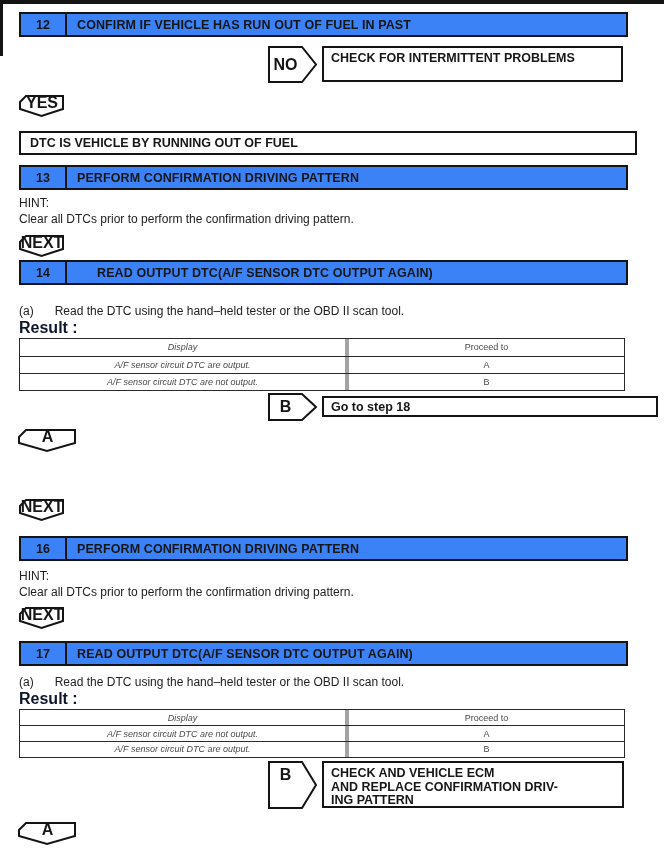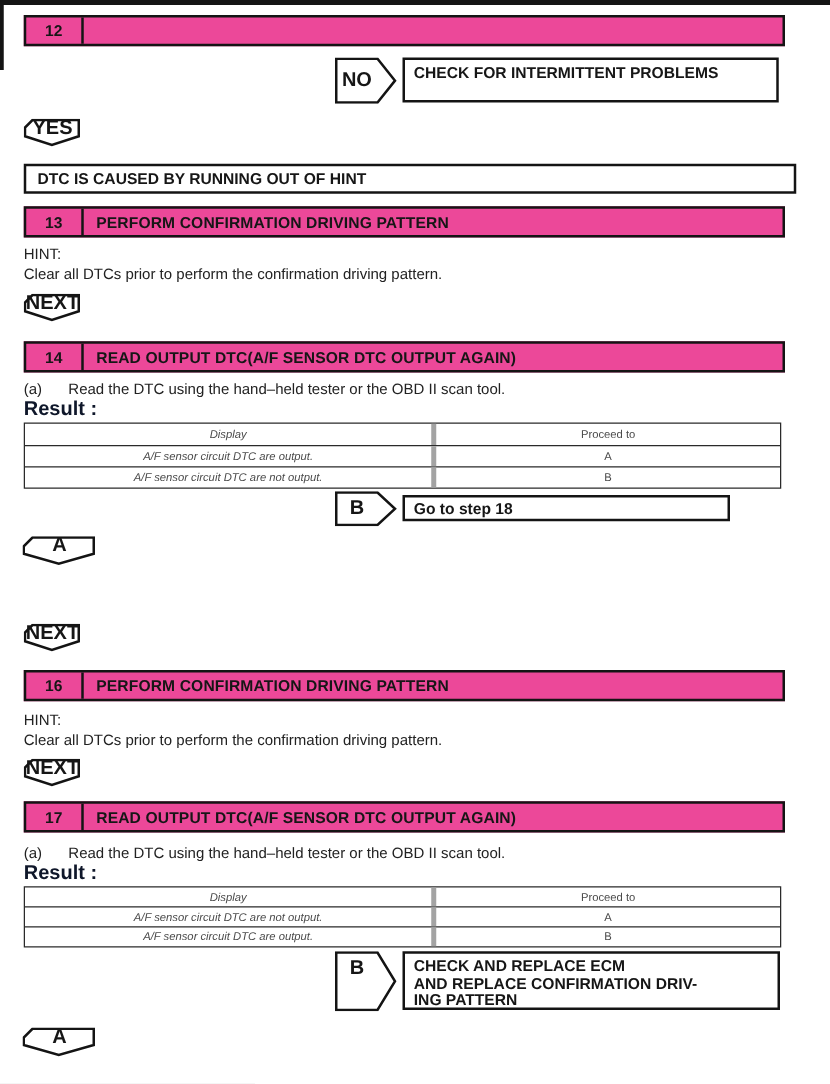--- a/index.html
+++ b/index.html
@@ -5,21 +5,21 @@
   html,body{margin:0;padding:0;background:#e8e8e8;}
   .page{
     position:relative;width:664px;height:867px;background:#ffffff;
     font-family:"Liberation Sans",sans-serif;color:#161616;overflow:hidden;
     margin:0 auto;
   }
   .abs{position:absolute;}
   .bar{background:#141414;}
   
   .stepbox{
-    left:19px;width:605px;height:21px;border:2px solid #141414;background:#ec4899;
+    left:19px;width:605px;height:21px;border:2px solid #141414;background:#3b82f6;
     display:flex;align-items:stretch;
   }
   .stepbox .num{
     width:44px;border-right:2px solid #141414;display:flex;align-items:center;justify-content:center;
     font-weight:bold;font-size:12.5px;
   }
   .stepbox .title{
     flex:1;display:flex;align-items:center;padding-left:10px;
     font-weight:bold;font-size:12.5px;letter-spacing:.1px;white-space:nowrap;
   }
@@ -60,55 +60,56 @@
 </head>
 <body>
 
 <div class="page">
 
   <div class="abs bar" style="left:0;top:0;width:664px;height:4px;"></div>
   <div class="abs bar" style="left:0;top:0;width:3px;height:56px;"></div>
 
   <div class="abs stepbox" style="top:12px;">
     <div class="num">12</div>
+    <div class="title">CONFIRM IF VEHICLE HAS RUN OUT OF FUEL IN PAST</div>
   </div>
 
   <div class="shape" style="left:268px;top:46px;">
     <svg width="50" height="37" viewBox="0 0 50 37">
       <polygon points="1,1 34,1 48,18.5 34,36 1,36" fill="#ffffff" stroke="#141414" stroke-width="2"></polygon>
     </svg>
     <div class="lbl" style="left:0;width:35px;height:37px;">NO</div>
   </div>
   <div class="abs ansbox" style="left:322px;top:46px;width:301px;height:36px;">CHECK FOR INTERMITTENT PROBLEMS</div>
 
   <div class="shape" style="left:19px;top:95px;">
     <svg width="46" height="23" viewBox="0 0 46 23">
       <polygon points="7,1 44,1 44,14 22.5,21 1,14 1,7" fill="#ffffff" stroke="#141414" stroke-width="2"></polygon>
     </svg>
     <div class="lbl" style="left:0;width:46px;height:15px;">YES</div>
   </div>
 
-  <div class="abs stmtbox" style="top:131px;">DTC IS CAUSED BY RUNNING OUT OF HINT</div>
+  <div class="abs stmtbox" style="top:131px;">DTC IS VEHICLE BY RUNNING OUT OF FUEL</div>
 
   <div class="abs stepbox" style="top:165px;justify-content:flex-end;">
     <div class="num">13</div>
     <div class="title">PERFORM CONFIRMATION DRIVING PATTERN</div>
   </div>
 
   <div class="abs bodyline" style="left:19px;top:196px;">HINT:</div>
   <div class="abs bodyline" style="left:19px;top:212px;">Clear all DTCs prior to perform the confirmation driving pattern.</div>
 
   <div class="shape" style="left:19px;top:235px;">
     <svg width="46" height="23" viewBox="0 0 46 23">
       <polygon points="7,1 44,1 44,14 22.5,21 1,14 1,7" fill="#ffffff" stroke="#141414" stroke-width="2"></polygon>
     </svg>
     <div class="lbl" style="left:0;width:46px;height:15px;">NEXT</div>
   </div>
 
-  <div class="abs stepbox" style="top:273px;">
+  <div class="abs stepbox" style="top:260px;gap:20px;">
     <div class="num">14</div>
     <div class="title">READ OUTPUT DTC(A/F SENSOR DTC OUTPUT AGAIN)</div>
   </div>
 
   <div class="abs bodyline" style="left:19px;top:304px;">
     <span>(a)</span><span style="display:inline-block;width:21px;"></span><span>Read the DTC using the hand–held tester or the OBD II scan tool.</span>
   </div>
   <div class="abs boldline" style="left:19px;top:319px;">Result :</div>
 
   <div class="abs tbl t1" style="top:338px;">
@@ -125,21 +126,21 @@
       <div class="c2">B</div>
     </div>
   </div>
 
   <div class="shape" style="left:268px;top:393px;">
     <svg width="50" height="28" viewBox="0 0 50 28">
       <polygon points="1,1 34,1 48,14 34,27 1,27" fill="#ffffff" stroke="#141414" stroke-width="2"></polygon>
     </svg>
     <div class="lbl" style="left:0;width:35px;height:28px;">B</div>
   </div>
-  <div class="abs ansbox" style="left:322px;top:396px;width:262px;height:21px;padding-top:2px;">Go to step 18</div>
+  <div class="abs ansbox" style="left:322px;top:396px;width:336px;height:21px;padding-top:2px;">Go to step 18</div>
 
   <div class="shape" style="left:18px;top:429px;">
     <svg width="59" height="24" viewBox="0 0 59 24">
       <polygon points="8,1 57,1 57,14 29,22 1,14 1,8" fill="#ffffff" stroke="#141414" stroke-width="2"></polygon>
     </svg>
     <div class="lbl" style="left:0;width:59px;height:15px;">A</div>
   </div>
 
 
   <div class="shape" style="left:19px;top:499px;">
@@ -189,21 +190,21 @@
     </div>
   </div>
 
   <div class="shape" style="left:268px;top:761px;">
     <svg width="50" height="48" viewBox="0 0 50 48">
       <polygon points="1,1 34,1 48,24 34,47 1,47" fill="#ffffff" stroke="#141414" stroke-width="2"></polygon>
     </svg>
     <div class="lbl" style="left:0;width:35px;height:28px;">B</div>
   </div>
   <div class="abs ansbox" style="left:322px;top:761px;width:302px;height:47px;line-height:13.5px;padding-top:4px;">
-    <div>CHECK AND REPLACE ECM</div>
+    <div>CHECK AND VEHICLE ECM</div>
     <div>AND REPLACE CONFIRMATION DRIV-</div>
     <div>ING PATTERN</div>
   </div>
 
   <div class="shape" style="left:18px;top:822px;">
     <svg width="59" height="24" viewBox="0 0 59 24">
       <polygon points="8,1 57,1 57,14 29,22 1,14 1,8" fill="#ffffff" stroke="#141414" stroke-width="2"></polygon>
     </svg>
     <div class="lbl" style="left:0;width:59px;height:15px;">A</div>
   </div>

